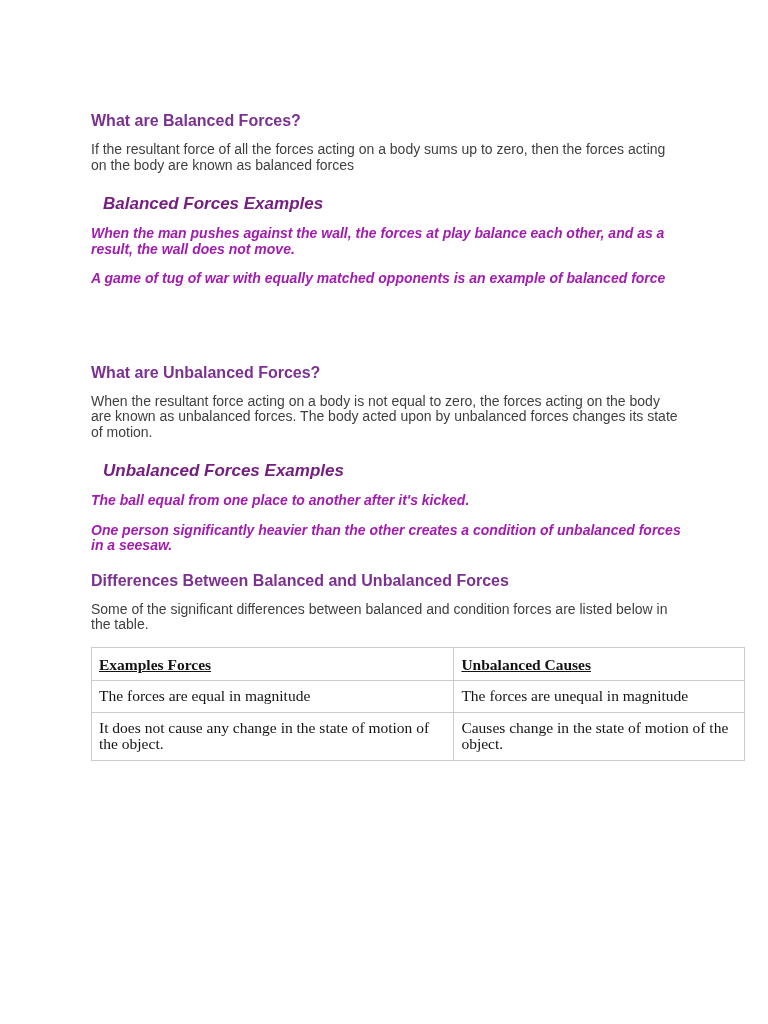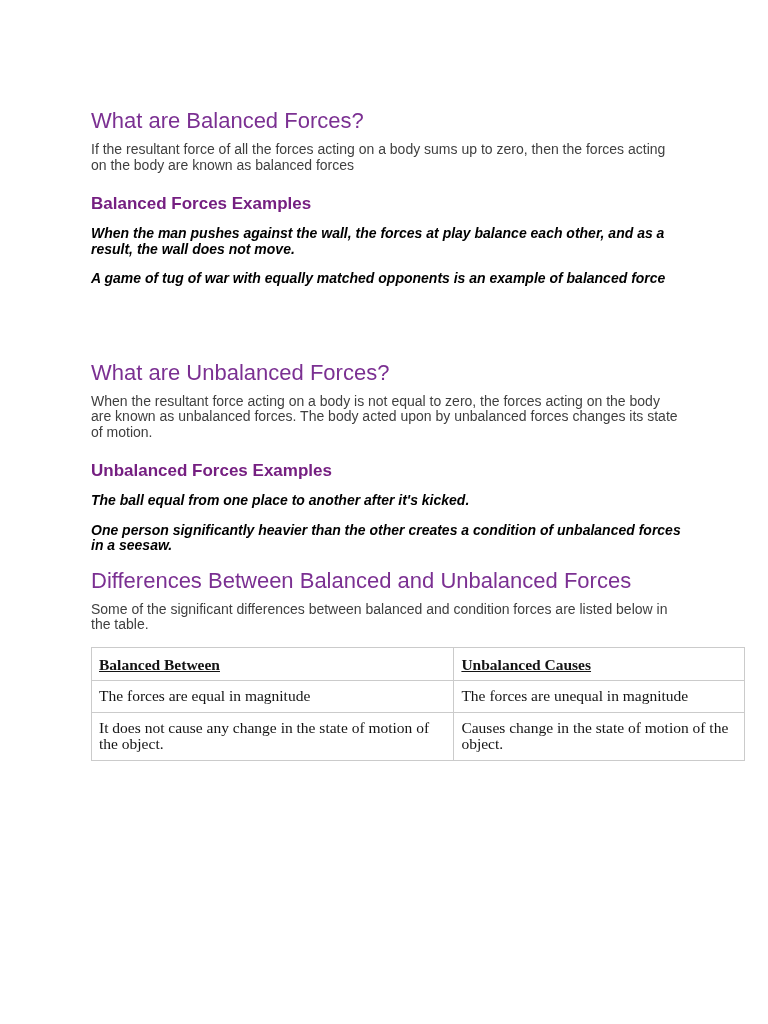--- a/index.html
+++ b/index.html
@@ -16,46 +16,47 @@
     font-family: "Liberation Sans", sans-serif;
   }
   .content {
     position: absolute;
     top: 0;
     left: 91px;
     width: 656px;
     padding-top: 108px;
   }
   .h1 {
-    font-size: 22px;
+    font-size: 16px;
     line-height: 25px;
-    font-weight: 400;
+    font-weight: 700;
     color: #7b3092;
     margin: 0 0 9px 0;
     max-width: 592px;
   }
   .h2 {
     font-size: 17px;
     line-height: 19px;
     font-weight: 700;
     color: #751f81;
-    margin: 0 0 13px 0;
+    margin: 0 0 13px 12px;
     max-width: 592px;
+    font-style: italic;
   }
   .para {
     font-size: 14px;
     line-height: 15.5px;
     color: #3f3f3f;
     margin: 0 0 14px 0;
     max-width: 592px;
   }
   .para.bold-italic {
     font-weight: 700;
     font-style: italic;
-    color: #000000;
+    color: #a21caf;
   }
   .mt-sec { margin-top: 73px; }   
   .mt-h2  { margin-top: 21px; }   
   .mt-h1b { margin-top: 12px; }   
   .diff-table {
     margin-top: 12px;
     width: 654px;
     border-collapse: collapse;
     table-layout: fixed;
     font-family: "Liberation Serif", serif;
@@ -103,21 +104,21 @@
     <h1 class="h1 mt-h1b">Differences Between Balanced and Unbalanced Forces</h1>
     <p class="para">Some of the significant differences between balanced and condition forces are listed below in the table.</p>
 
     <table class="diff-table">
       <colgroup>
         <col class="c1">
         <col class="c2">
       </colgroup>
       <thead>
         <tr>
-          <th>Balanced Between</th>
+          <th>Examples Forces</th>
           <th>Unbalanced Causes</th>
         </tr>
       </thead>
       <tbody>
         <tr>
           <td>The forces are equal in magnitude</td>
           <td>The forces are unequal in magnitude</td>
         </tr>
         <tr>
           <td>It does not cause any change in the state of motion of the object.</td>

